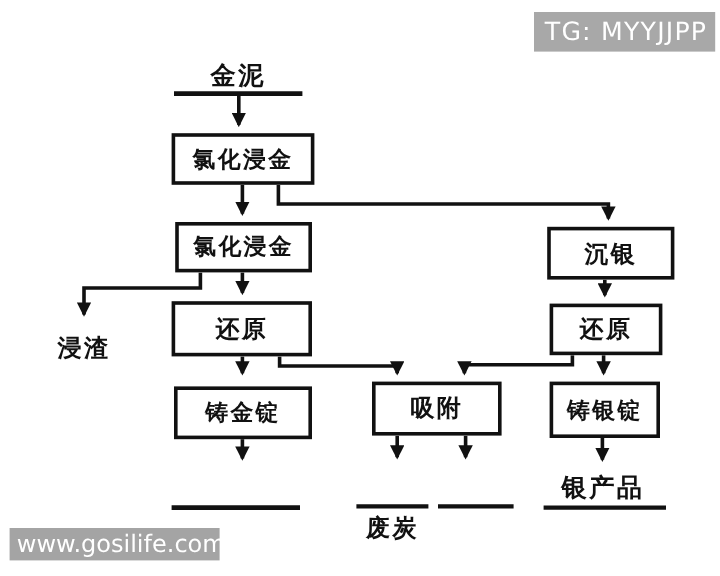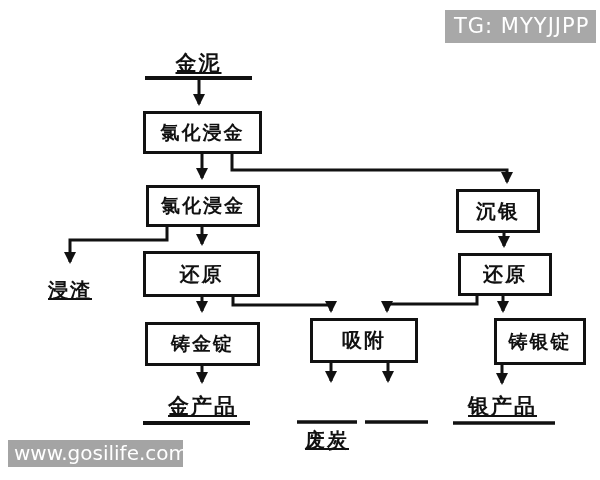--- a/index.html
+++ b/index.html
@@ -8,21 +8,21 @@
     font-family:"DejaVu Sans",sans-serif;color:#111111;
   }
   #wires{position:absolute;left:0;top:0;width:600px;height:480px;}
   .box{
     position:absolute;box-sizing:border-box;border:3px solid #111111;background:#ffffff;
     display:flex;align-items:center;justify-content:center;
     font-weight:bold;font-size:19px;letter-spacing:2px;white-space:nowrap;
   }
   .lbl{
     position:absolute;font-weight:bold;font-size:20px;letter-spacing:2px;
-    text-align:center;white-space:nowrap;text-decoration:underline;
+    text-align:center;white-space:nowrap;
   }
   #badge{
     position:absolute;left:445px;top:10px;width:151px;height:33px;box-sizing:border-box;
     background:#a8a8a8;color:#ffffff;font-size:21px;line-height:33px;
     padding-left:9px;letter-spacing:1px;white-space:nowrap;
   }
   #sitemark{
     position:absolute;left:8px;top:440px;width:175px;height:27px;box-sizing:border-box;
     background:#a4a4a4;color:#ffffff;font-size:20px;line-height:27px;
     padding-left:6px;white-space:nowrap;
@@ -59,42 +59,41 @@
       <path stroke-width="3.5" d="M297 422 H357"></path>
       <path stroke-width="3.5" d="M365 422 H428"></path>
       <path stroke-width="3.5" d="M453 423 H555"></path>
     </g>
   </svg>
 
   <div class="lbl" style="left:145px;top:49px;width:107px;font-size:21px;">金泥</div>
 
   <div class="lbl" style="left:42px;top:277px;width:56px;">浸渣</div>
 
-  <div class="lbl" style="left:150px;top:392px;width:105px;font-size:21px;">金产品</div>
 
   <div class="lbl" style="left:296px;top:392px;width:62px;margin-top:35px;">废炭</div>
 
 
   <div class="lbl" style="left:450px;top:392px;width:105px;font-size:21px;">银产品</div>
 
   <div class="box" style="left:143px;top:111px;width:119px;height:43px;">氯化浸金</div>
 
   <div class="box" style="left:146px;top:185px;width:114px;height:42px;">氯化浸金</div>
 
   <div class="box" style="left:143px;top:251px;width:117px;height:46px;font-size:20px;">还原</div>
 
   <div class="box" style="left:145px;top:322px;width:115px;height:44px;">铸金锭</div>
 
   <div class="box" style="left:310px;top:318px;width:108px;height:45px;font-size:20px;">吸附</div>
 
-  <div class="box" style="left:456px;top:189px;width:84px;height:44px;font-size:20px;">沉银</div>
+  <div class="box" style="left:456px;top:189px;width:106px;height:44px;font-size:20px;">沉银</div>
 
   <div class="box" style="left:458px;top:253px;width:94px;height:43px;font-size:20px;">还原</div>
 
-  <div class="box" style="left:458px;top:318px;width:92px;height:47px;margin-left:36px;">铸银锭</div>
+  <div class="box" style="left:458px;top:318px;width:92px;height:47px;">铸银锭</div>
 
   <div id="badge">
     <span>TG: MYYJJPP</span>
   </div>
 
   <div id="sitemark">
     <span>www.gosilife.com</span>
   </div>
 
 </div>

